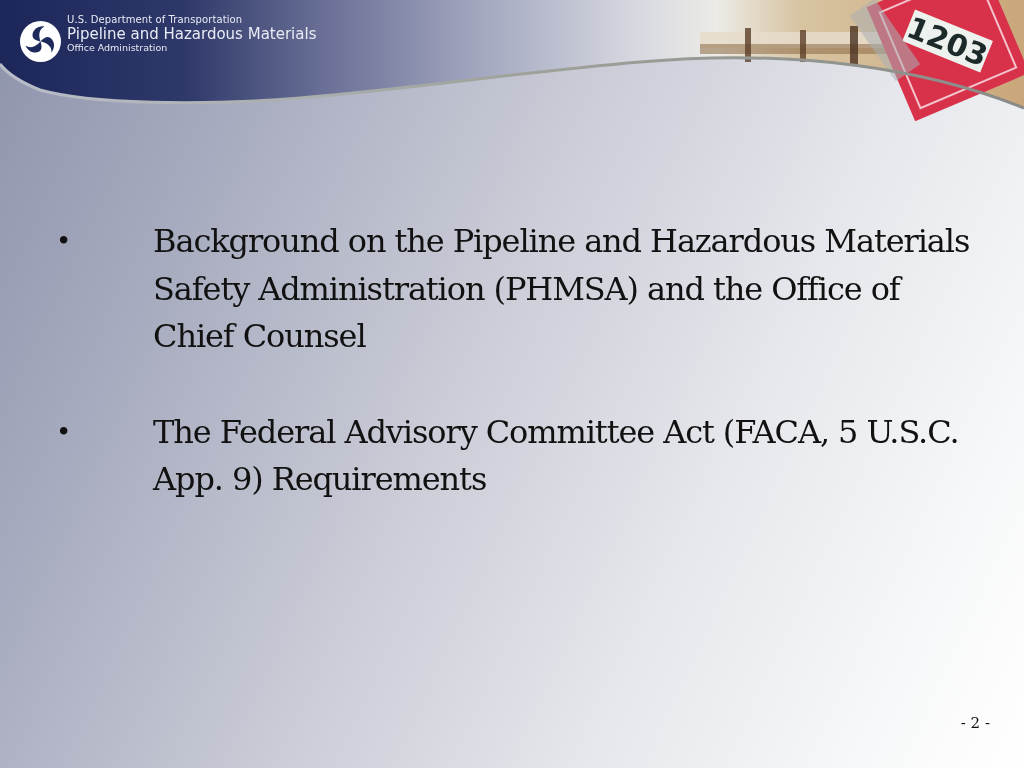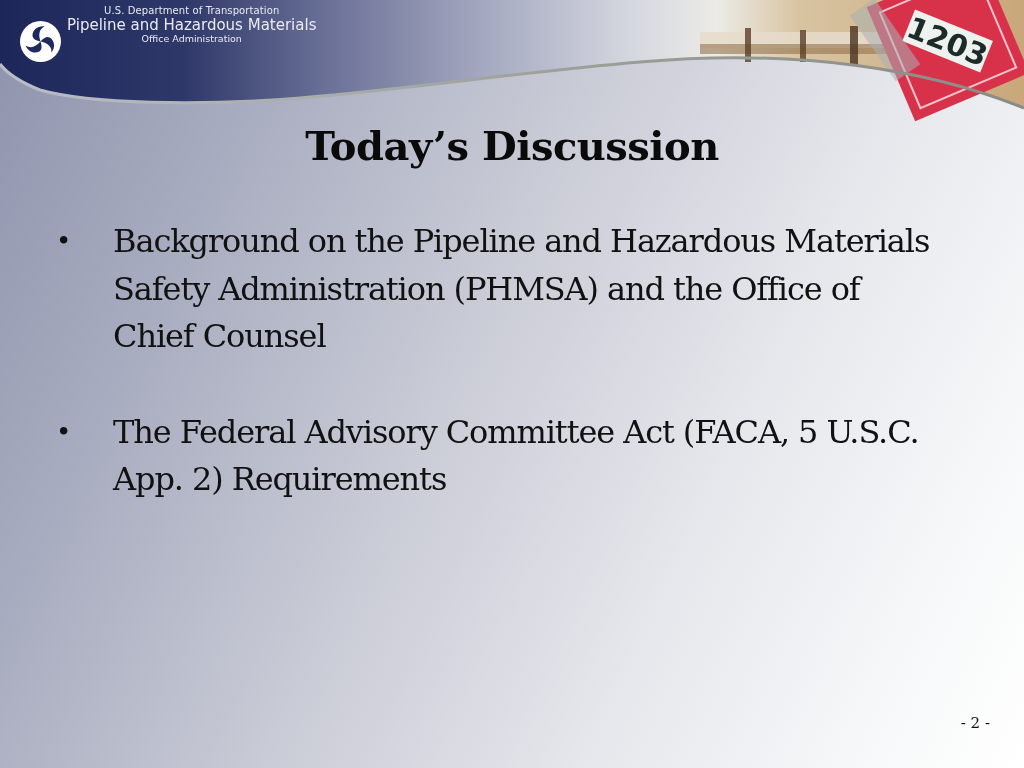--- a/index.html
+++ b/index.html
@@ -28,25 +28,24 @@
     .dot-logo {
       position: absolute;
       left: 20px; top: 21px;
       width: 41px; height: 41px;
       border-radius: 50%;
       background: #ffffff;
     }
     .dot-logo svg { position: absolute; left: 0; top: 0; }
     .agency-text {
       position: absolute;
-      left: 67px; top: 4px;
+      left: 67px; top: 13px;
       font-family: "DejaVu Sans", sans-serif;
       color: #e9ebf4;
       line-height: 14px;
-      text-align: center;
     }
     .agency-line1 { font-size: 10px; display: block; letter-spacing: 0.1px; }
     .agency-line2 { font-size: 15px; display: block; }
     .agency-line3 { font-size: 9.5px; display: block; }
 
     
     .title {
       position: absolute;
       left: 0; top: 120px;
       width: 1024px;
@@ -76,21 +75,21 @@
       line-height: 47.5px;
       color: #111111;
       margin-bottom: 48px;
     }
     .bullet-dot {
       position: absolute;
       left: 0; top: 0;
       font-size: 26px;
       color: #111111;
     }
-    .bullet-text { display: block; width: 830px; }
+    .bullet-text { display: block; width: 830px; margin-left: 40px; }
 
     
     .page-number {
       position: absolute;
       right: 34px; top: 714px;
       font-family: "DejaVu Serif", serif;
       font-size: 15px;
       color: #111111;
     }
   </style>
@@ -148,28 +147,27 @@
       </g>
     </svg>
   </div>
 
   <div class="agency-text">
     <span class="agency-line1">U.S. Department of Transportation</span>
     <span class="agency-line2">Pipeline and Hazardous Materials</span>
     <span class="agency-line3">Office Administration</span>
   </div>
 
-  <div class="title">Today’s Discussion</div>
 
   <ul class="bullets">
     <li class="bullet-item">
       <span class="bullet-dot">•</span>
       <span class="bullet-text">Background on the Pipeline and Hazardous Materials Safety Administration (PHMSA) and the Office of Chief Counsel</span>
     </li>
     <li class="bullet-item">
       <span class="bullet-dot">•</span>
-      <span class="bullet-text">The Federal Advisory Committee Act (FACA, 5 U.S.C. App. 2) Requirements</span>
+      <span class="bullet-text">The Federal Advisory Committee Act (FACA, 5 U.S.C. App. 9) Requirements</span>
     </li>
   </ul>
 
   <div class="page-number">- 2 -</div>
 
 </div>
 
 </body></html>

